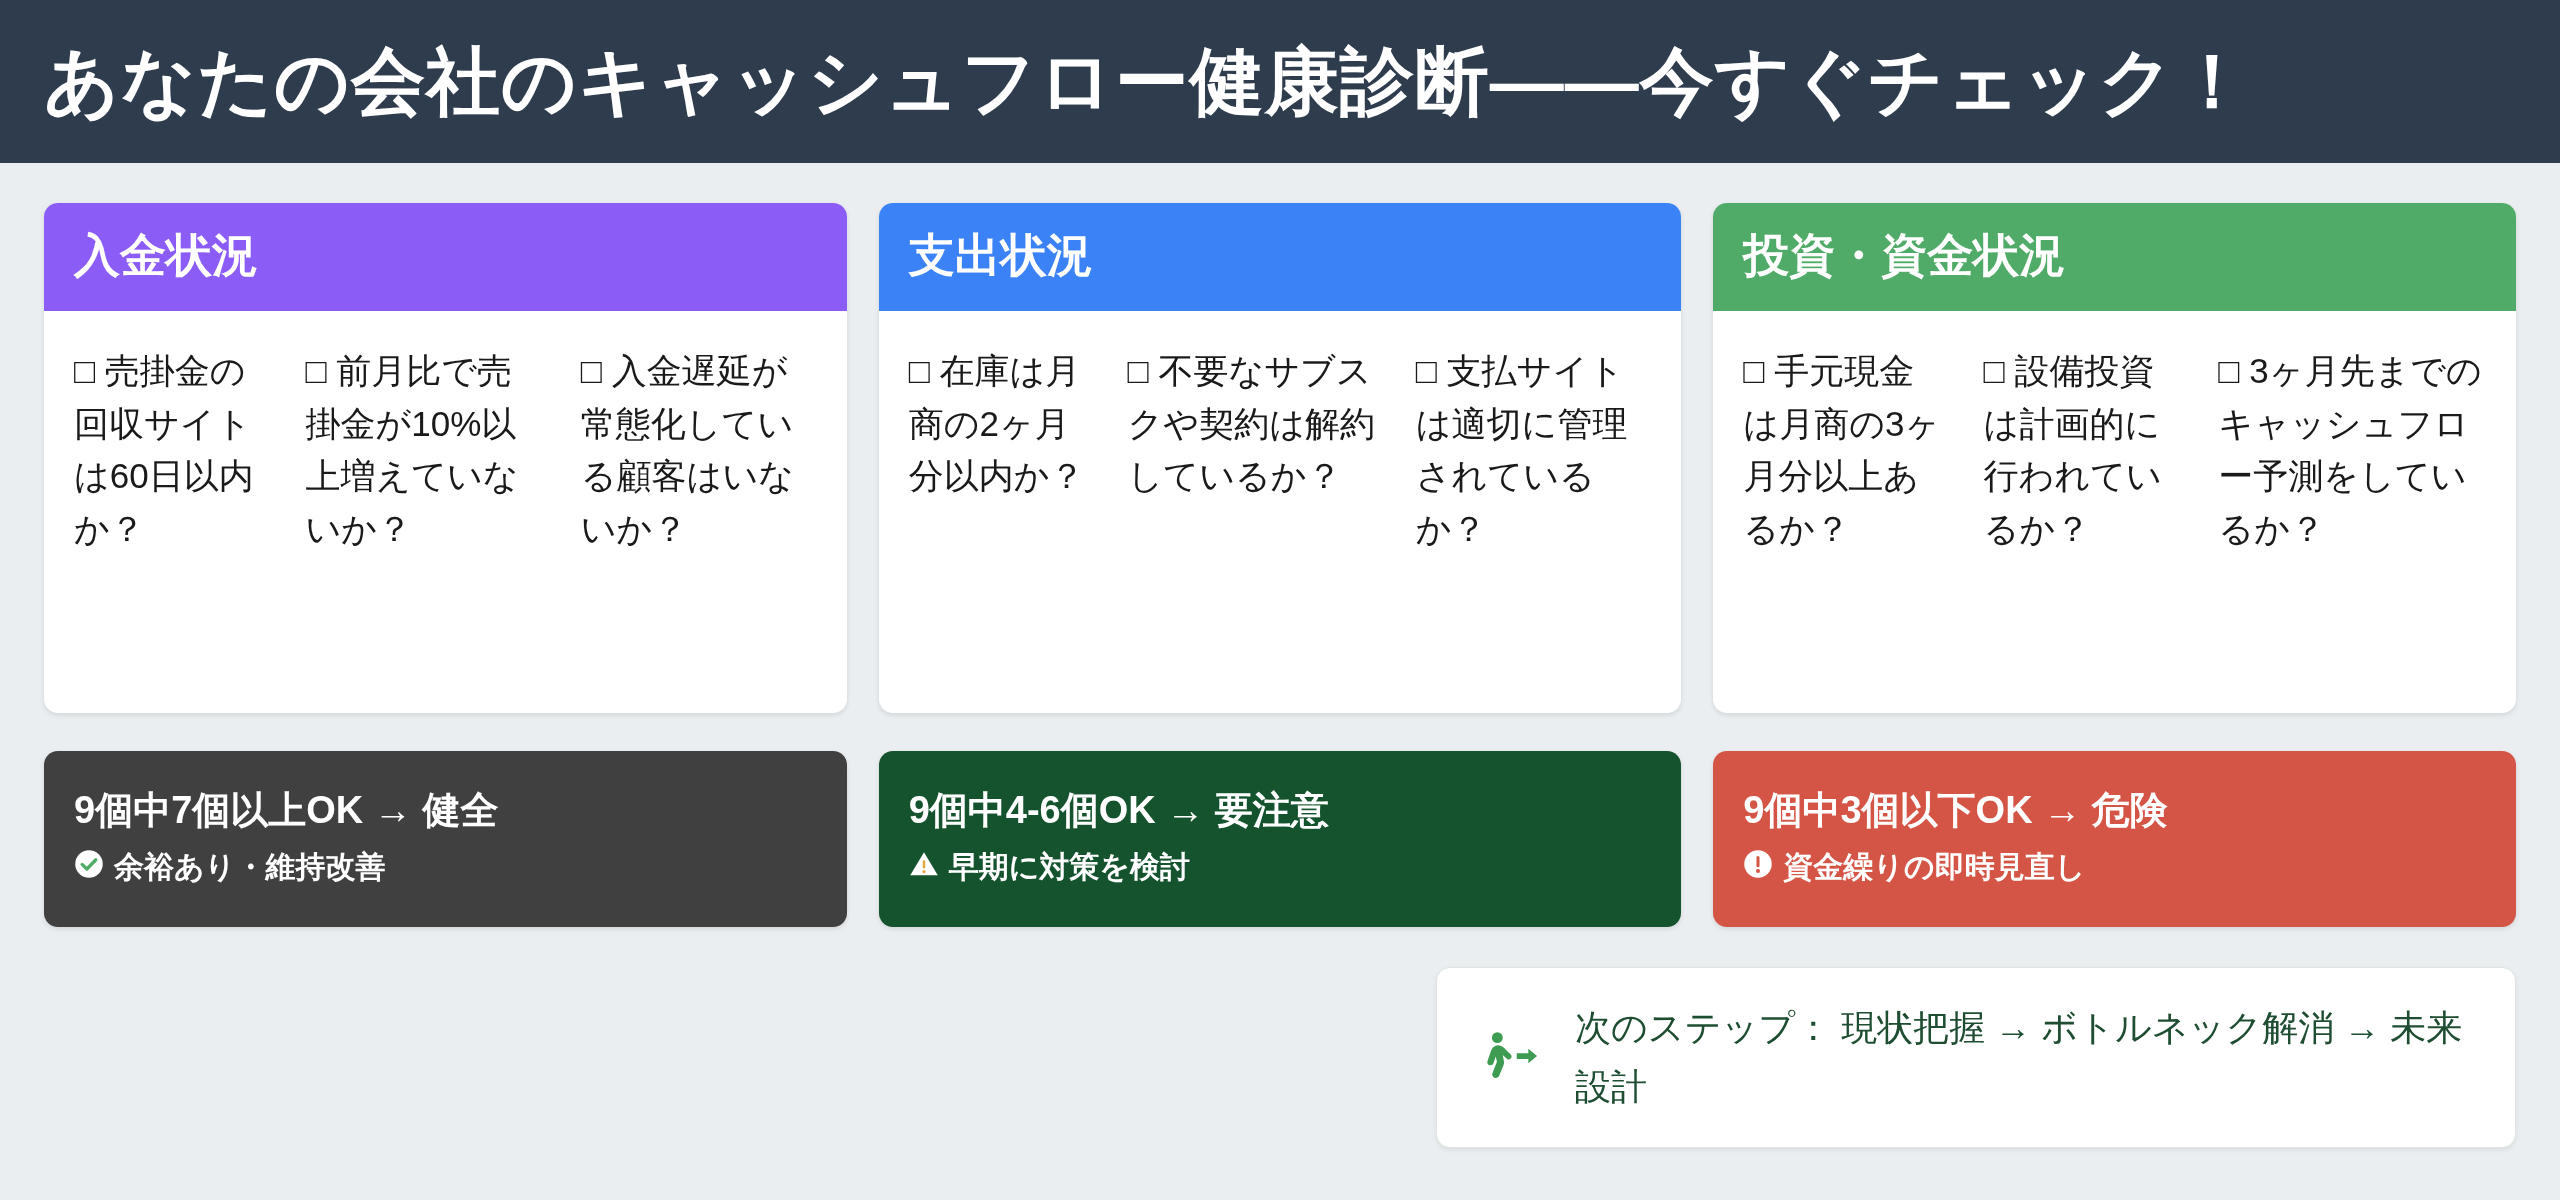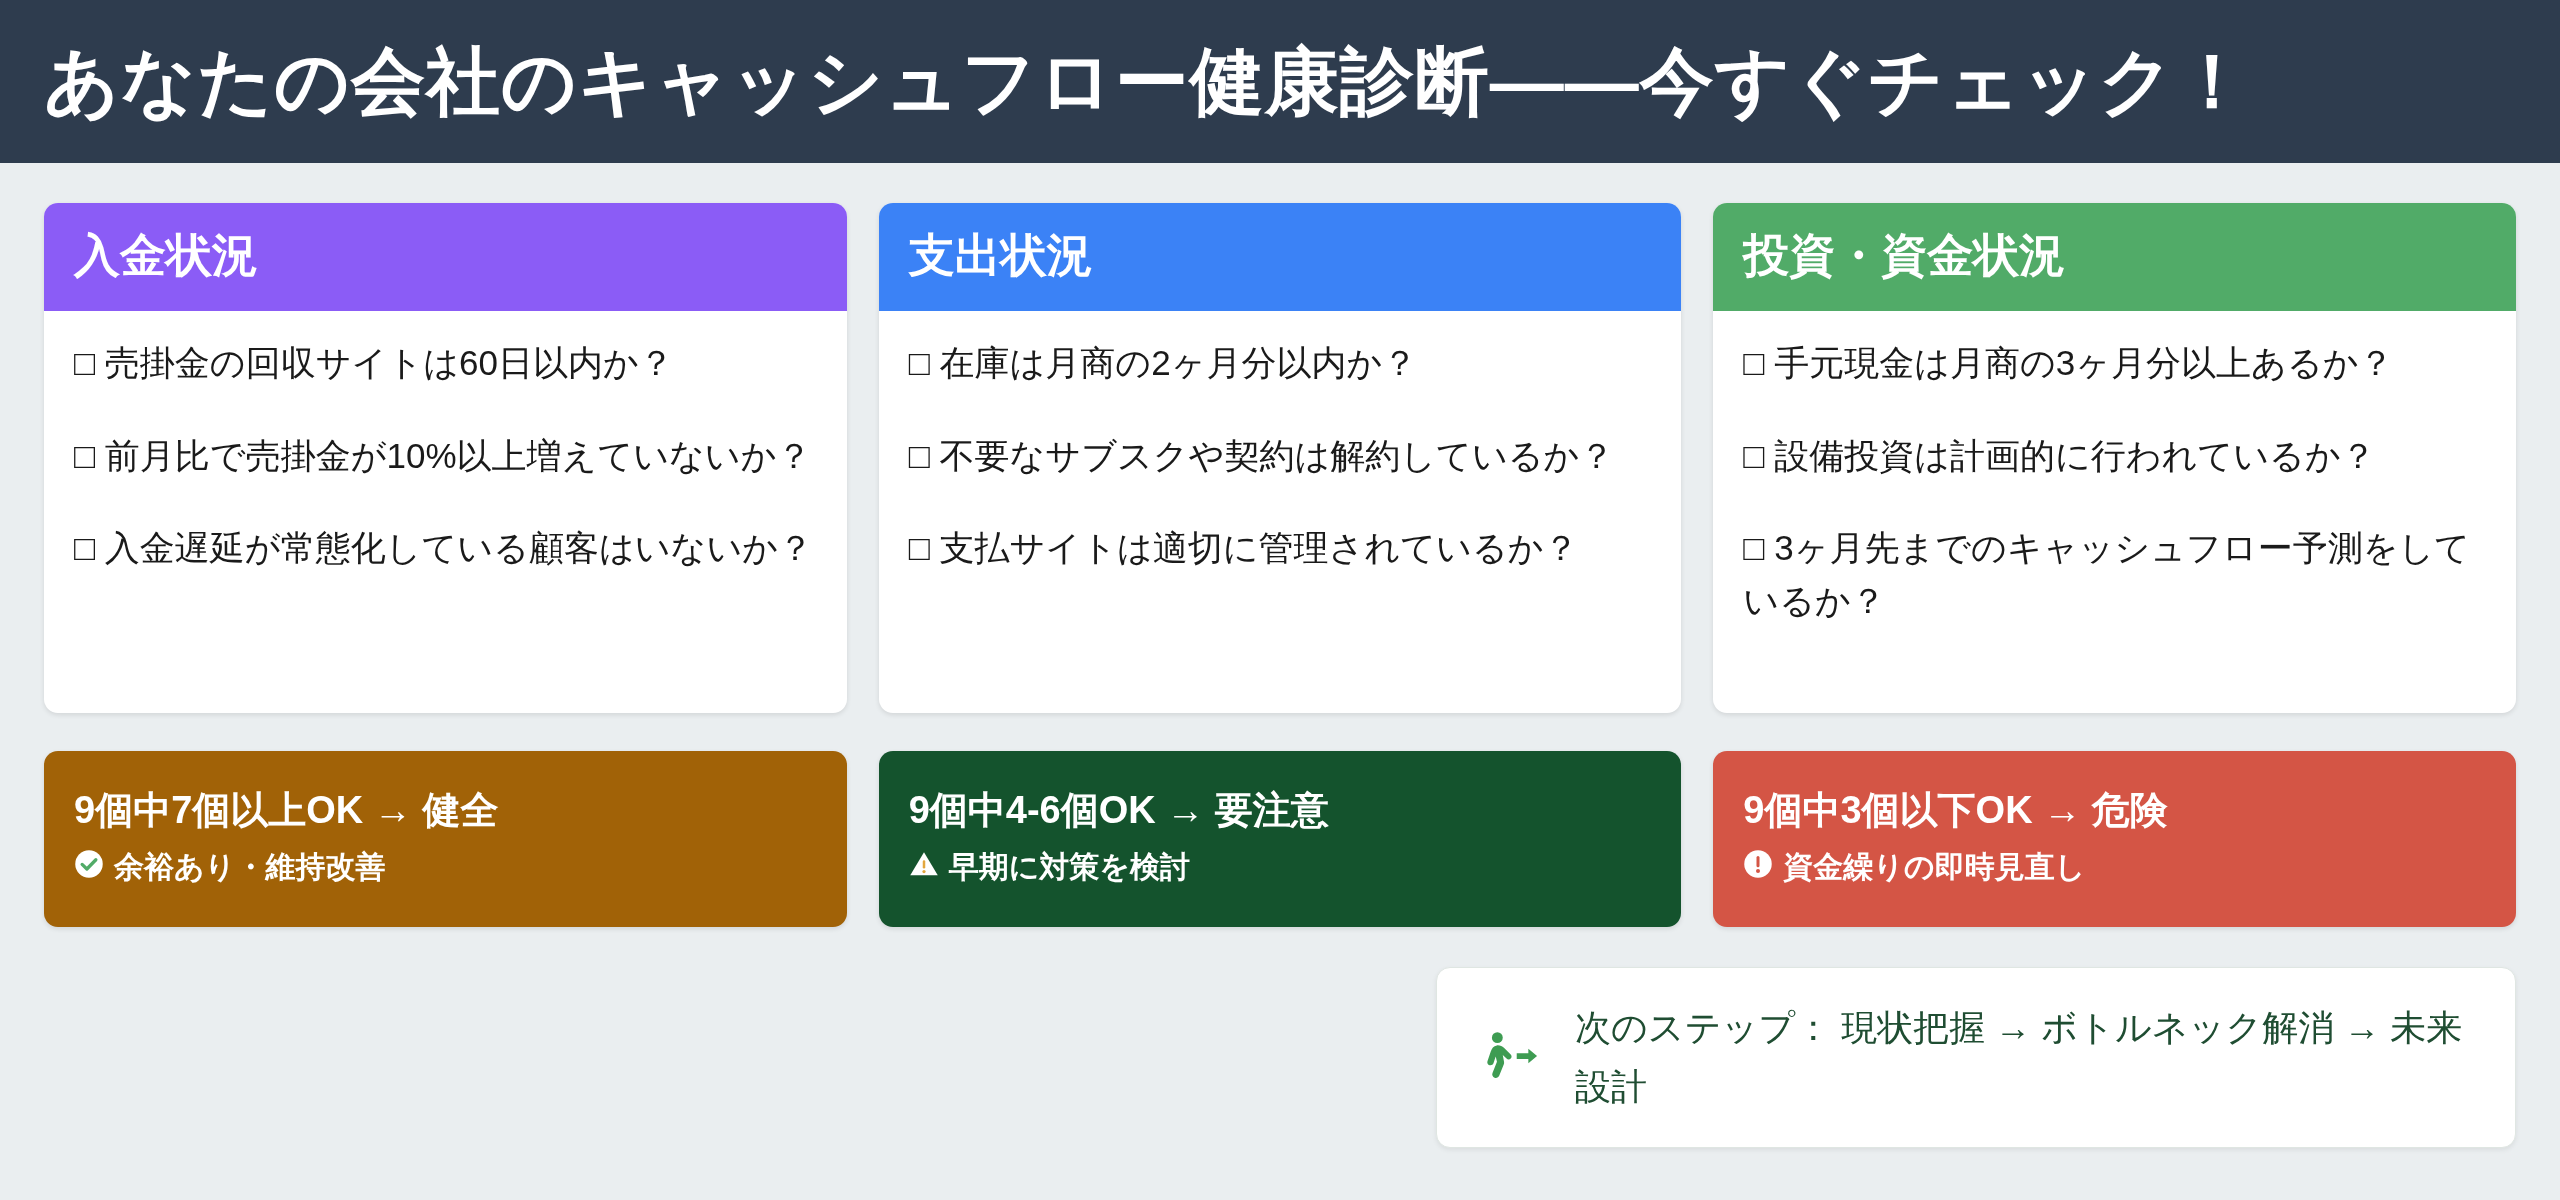--- a/index.html
+++ b/index.html
@@ -64,23 +64,22 @@
     display: flex;
     align-items: center;
   }
   .card-header-title {
     color: #ffffff;
     font-size: 46px;
     font-weight: bold;
     line-height: 1.1;
   }
   .card-body {
-    padding: 26px 30px 30px 30px;
-    display: flex;
-    flex-direction: column;
+    padding: 34px 30px 30px 30px;
+    display: flex;
     gap: 40px;
   }
   .check-item {
     font-size: 35px;
     line-height: 1.5;
     color: #1a1a1a;
   }
 
   .hdr-blue   { background: #8b5cf6; }
   .hdr-orange { background: #3b82f6; }
@@ -116,21 +115,21 @@
     gap: 10px;
     white-space: nowrap;
     font-weight: bold;
   }
   .banner-sub .glyph {
     font-size: 30px;
     line-height: 1;
     display: inline-block;
   }
 
-  .bn-green { background: #a16207; }
+  .bn-green { background: #404040; }
   .bn-amber { background: #14532d; }
   .bn-red   { background: #d45545; }
 
   
   .next-row {
     margin-top: 40px;
     display: flex;
     justify-content: flex-end;
   }
   .next-card {

